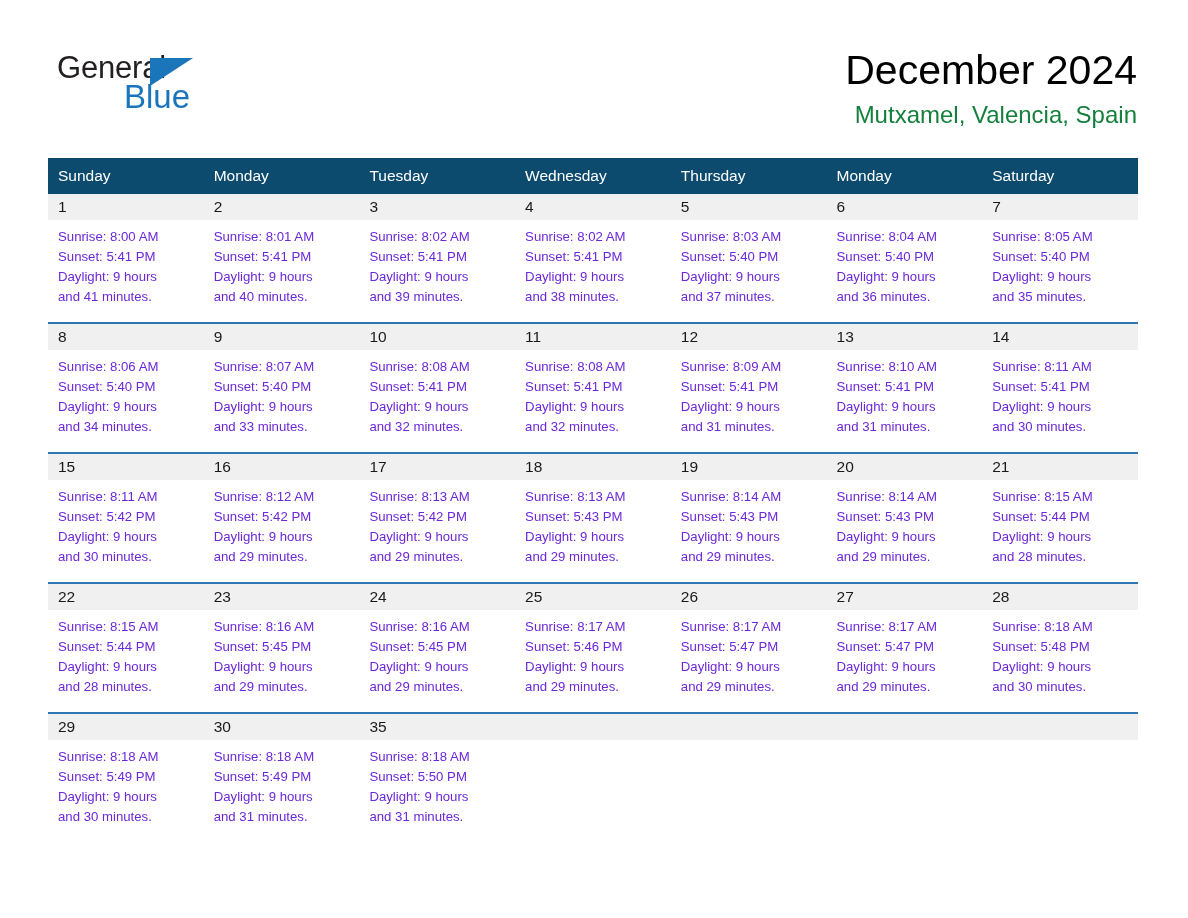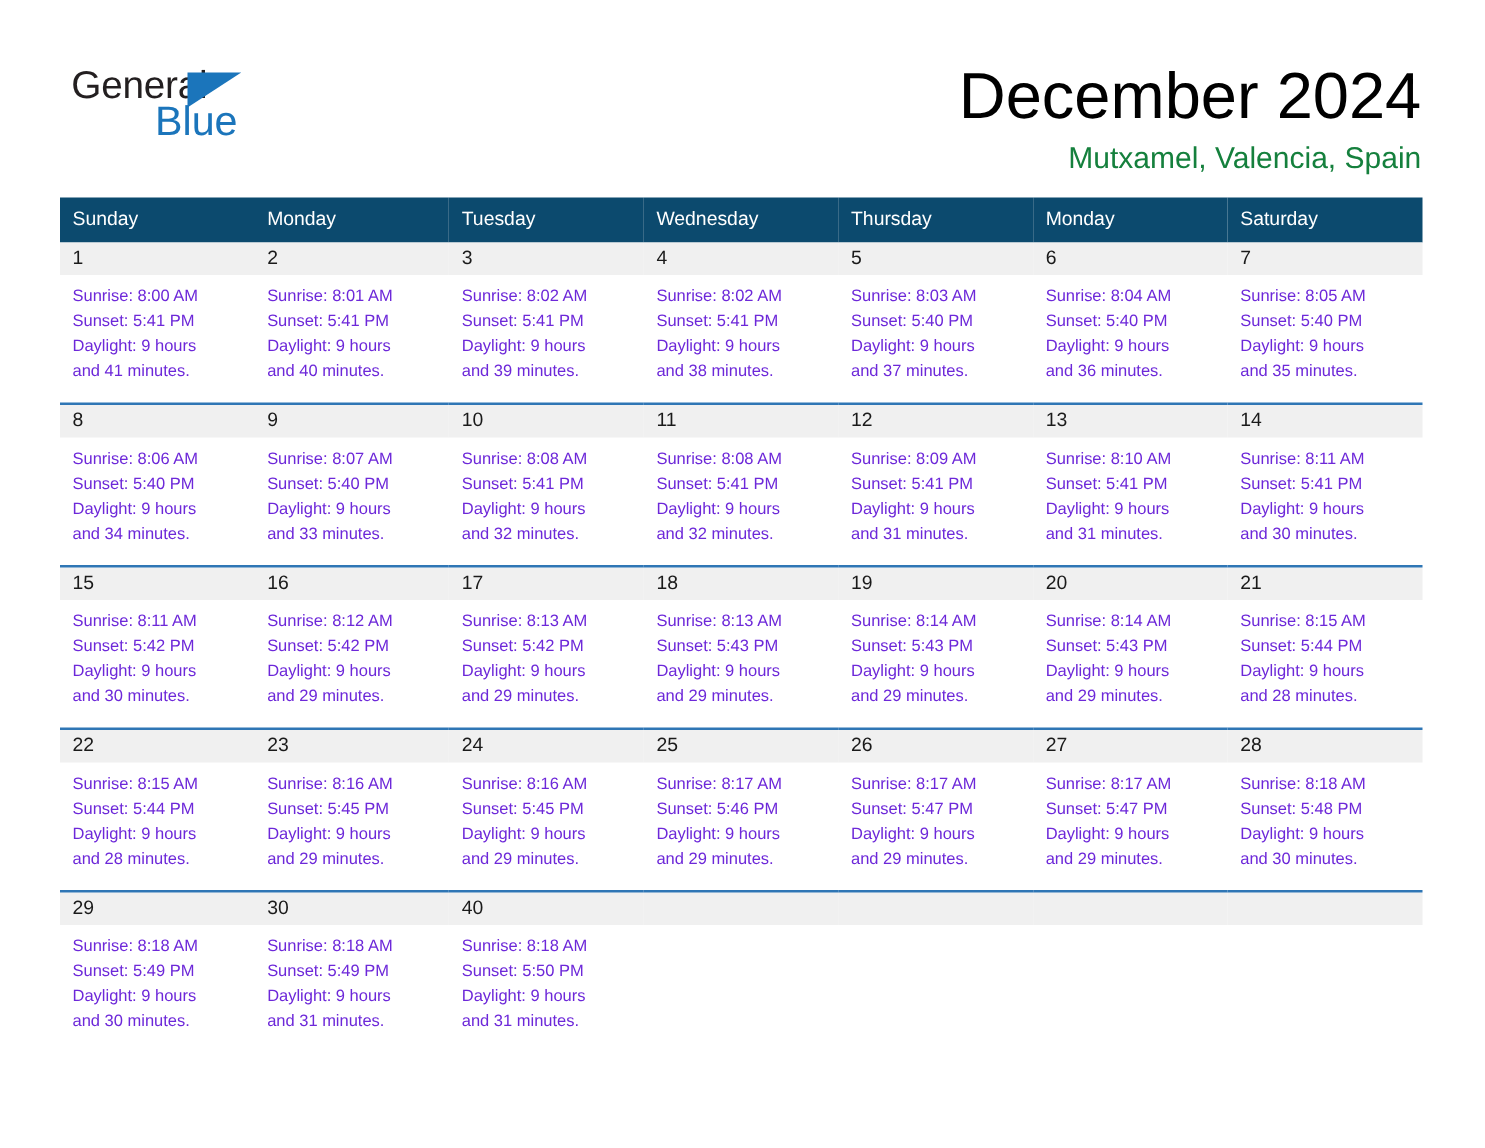--- a/index.html
+++ b/index.html
@@ -67,21 +67,21 @@
     font-family: "Liberation Sans", sans-serif;
   }
 
   .title-block {
     position: absolute;
     right: 51px;
     top: 48px;
     text-align: right;
   }
   .month-title {
-    font-size: 52px;
+    font-size: 41px;
     color: #000000;
     line-height: 1.12;
     white-space: nowrap;
     margin-left: 12px;
   }
   .location {
     margin-top: 8px;
     font-size: 24px;
     color: #15803d;
     line-height: 1.1;
@@ -473,21 +473,21 @@
           <td class="daycell">
             <div class="daynum">30</div>
             <div class="details">
               <div>Sunrise: 8:18 AM</div>
               <div>Sunset: 5:49 PM</div>
               <div>Daylight: 9 hours</div>
               <div>and 31 minutes.</div>
             </div>
           </td>
           <td class="daycell">
-            <div class="daynum">40</div>
+            <div class="daynum">35</div>
             <div class="details">
               <div>Sunrise: 8:18 AM</div>
               <div>Sunset: 5:50 PM</div>
               <div>Daylight: 9 hours</div>
               <div>and 31 minutes.</div>
             </div>
           </td>
           <td class="daycell">
             <div class="daynum empty">&nbsp;</div>
           </td>

